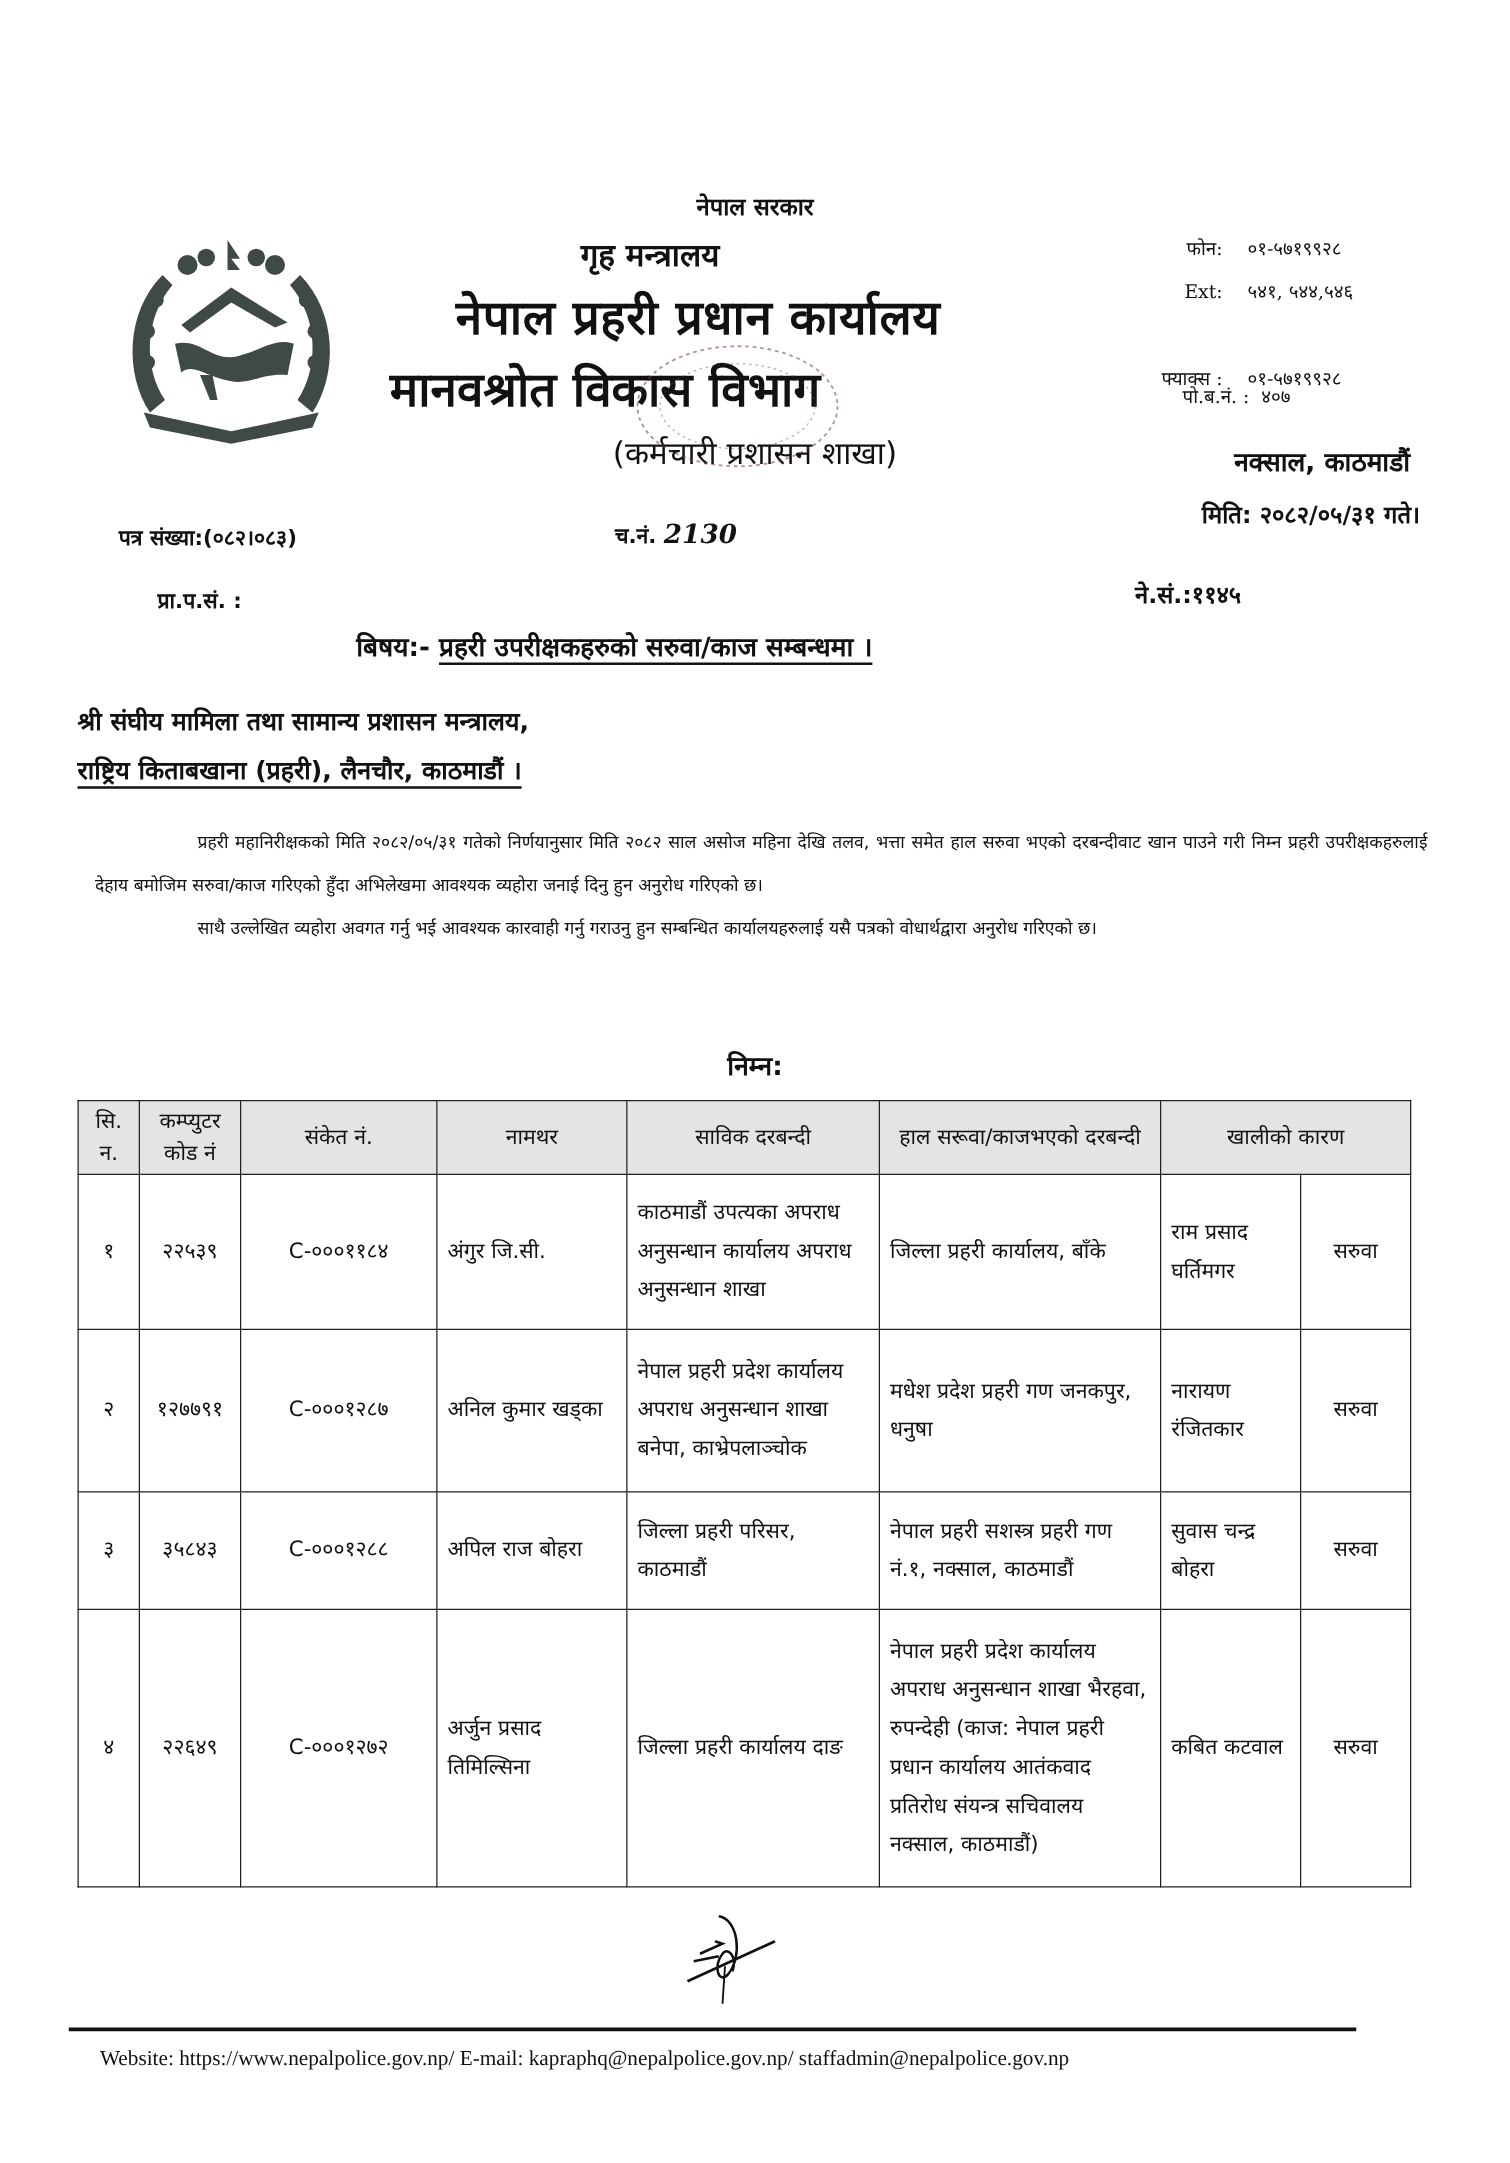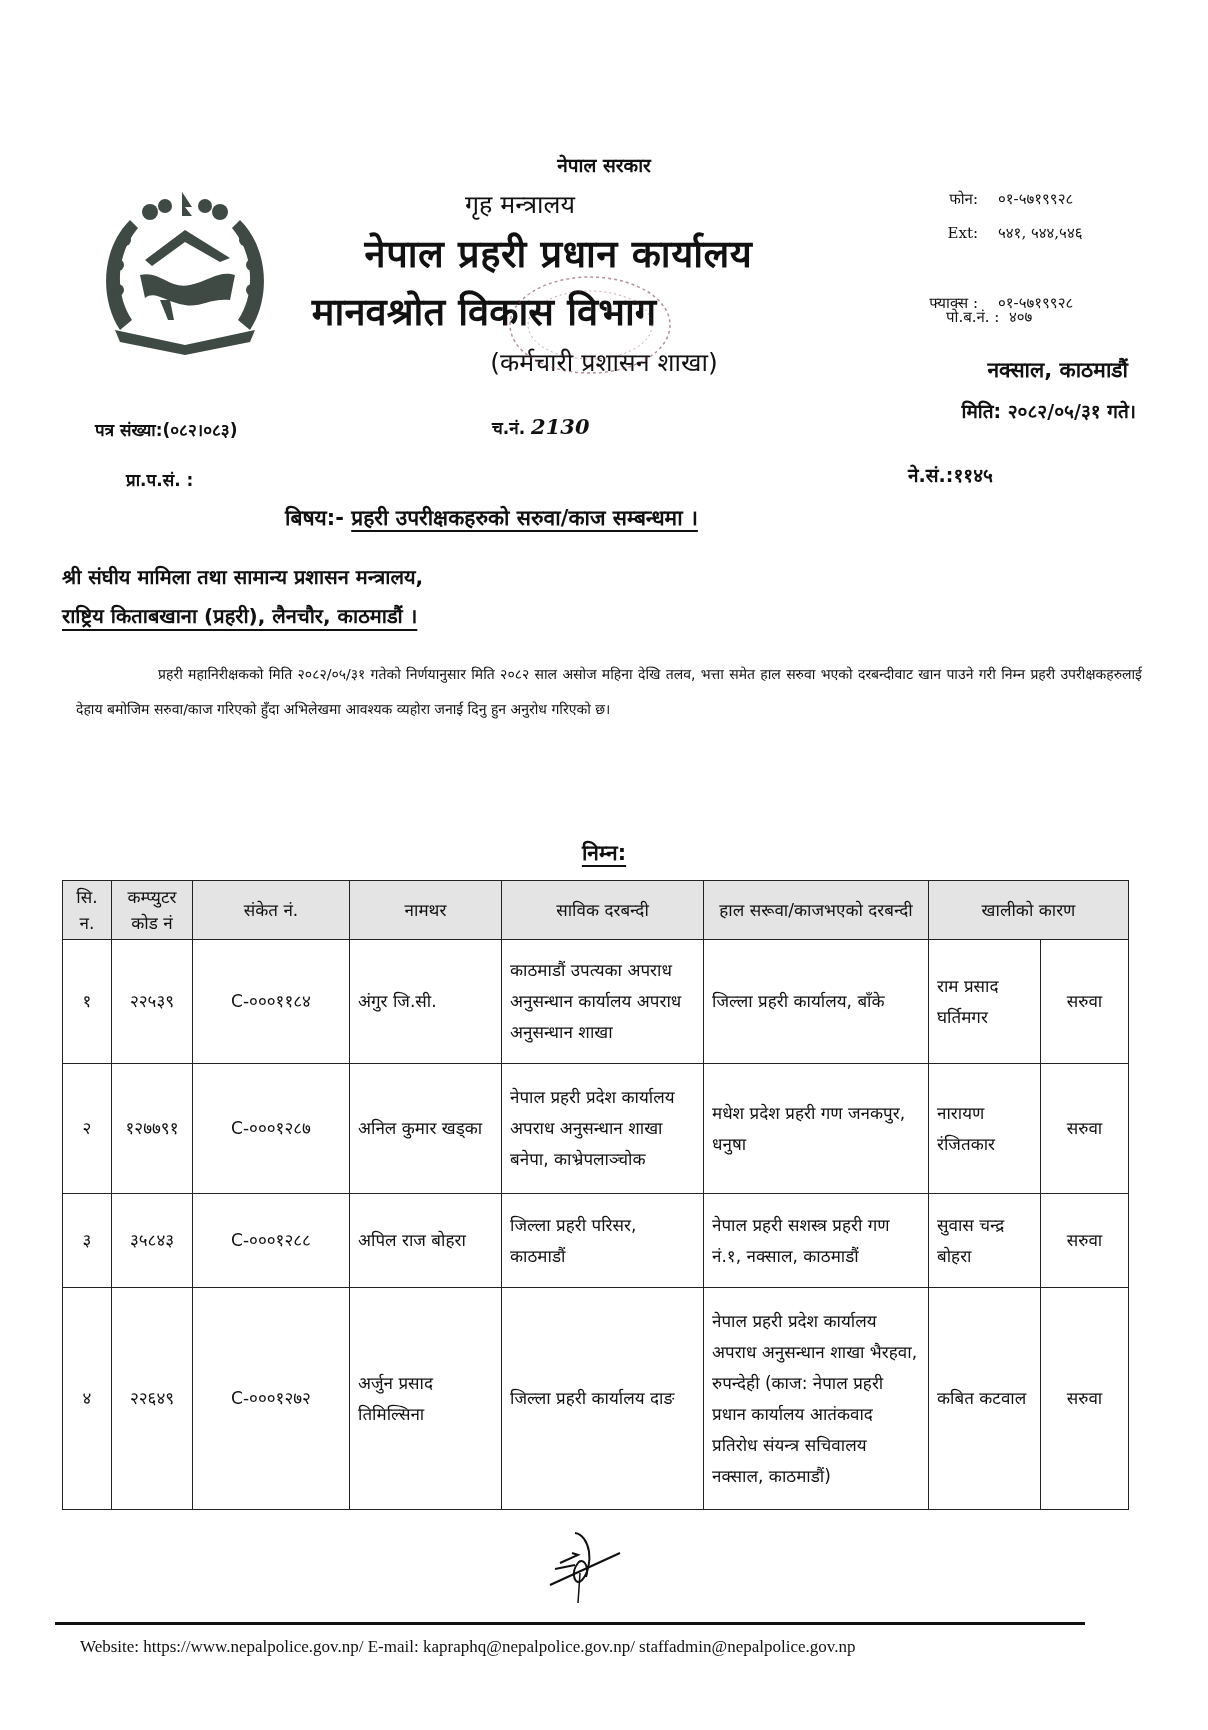--- a/index.html
+++ b/index.html
@@ -2,42 +2,42 @@
 <html><head>
 <meta charset="utf-8">
 <style>
   html, body { margin:0; padding:0; background:#ffffff; }
   body { width:1208px; height:1730px; position:relative; overflow:hidden;
          font-family:"DejaVu Sans", sans-serif; color:#111; }
   .abs { position:absolute; }
   .center { text-align:center; }
   .emblem { left:90px; top:180px; width:190px; height:190px; }
   .gov { left:0; width:1208px; top:152px; font-size:19px; font-weight:bold; }
-  .ministry { left:0; width:1040px; top:186px; font-size:25px; font-weight:normal; }
+  .ministry { left:0; width:1040px; top:186px; font-size:25px; font-weight:bold; }
   .office { left:0; width:1117px; top:226px; font-size:38px; font-weight:bold; letter-spacing:0.5px; }
   .dept { left:0; width:968px; top:284px; font-size:38px; font-weight:bold; }
   .branch { left:0; width:1208px; top:344px; font-size:25px; }
   .stamp { left:490px; top:270px; width:200px; height:120px; pointer-events:none; }
   .contact { left:900px; font-size:15px; font-family:"DejaVu Serif", serif; }
   .contact .lbl { display:inline-block; width:78px; text-align:right; margin-right:20px; }
   .addr-city { right:80px; top:355px; font-size:21px; font-weight:bold; }
   .date { right:72px; top:398px; font-size:19px; font-weight:bold; }
   .ns { left:908px; top:462px; font-size:19px; font-weight:bold; }
   .patra { left:95px; top:418px; font-size:17px; font-weight:bold; }
   .chana { left:492px; top:414px; font-size:17px; font-weight:bold; }
   .chana .hand { font-family:"DejaVu Serif", serif; font-style:italic; font-size:21px; font-weight:bold; }
   .prapa { left:95px; top:468px; font-size:17px; font-weight:bold;margin-left:31px; }
   .subject { left:285px; top:503px; font-size:21px; font-weight:bold; }
   .subject .u { text-decoration:underline; text-underline-offset:5px; }
   .to1 { left:62px; top:563px; font-size:20px; font-weight:bold; }
   .to2 { left:62px; top:602px; font-size:20px; font-weight:bold; text-decoration:underline; text-underline-offset:6px; }
   .body-text { left:62px; top:657px; width:1066px; font-size:14px; line-height:34.5px; text-align:justify;margin-left:14px; }
   .body-text p { margin:0; text-indent:82px; }
   .nimna { left:0; width:1208px; top:838px; font-size:21px; font-weight:bold; }
-  .nimna span { text-decoration:underline; text-underline-offset:5px; }
+  .nimna span { text-underline-offset:5px; }
   table.list { position:absolute; left:62px; top:880px; width:1066px; border-collapse:collapse;
                font-size:17px; table-layout:fixed; }
   table.list th, table.list td { border:1.5px solid #222; padding:2px 8px; vertical-align:middle; }
   table.list th { background:#e4e4e4; font-weight:normal; text-align:center; line-height:26px; height:54px; font-size:17px; }
   table.list td { line-height:31px; }
   td.c { text-align:center; }
   .sign { left:520px; top:1525px; width:120px; height:80px; }
   .rule { left:55px; top:1622px; width:1030px; height:3px; background:#111; }
   .footer { left:80px; top:1637px; font-size:17px; font-family:"Liberation Serif", serif; }
 </style>
@@ -107,20 +107,21 @@
 <div class="abs subject">
   <span>बिषय:-</span>
   <span class="u">प्रहरी उपरीक्षकहरुको सरुवा/काज सम्बन्धमा ।</span>
 </div>
 
 <div class="abs to1">श्री संघीय मामिला तथा सामान्य प्रशासन मन्त्रालय,</div>
 <div class="abs to2">राष्ट्रिय किताबखाना (प्रहरी), लैनचौर, काठमाडौं ।</div>
 
 <div class="abs body-text">
   <p>प्रहरी महानिरीक्षकको मिति २०८२/०५/३१ गतेको निर्णयानुसार मिति २०८२ साल असोज महिना देखि तलव, भत्ता समेत हाल सरुवा भएको दरबन्दीवाट खान पाउने गरी निम्न प्रहरी उपरीक्षकहरुलाई देहाय बमोजिम सरुवा/काज गरिएको हुँदा अभिलेखमा आवश्यक व्यहोरा जनाई दिनु हुन अनुरोध गरिएको छ।</p>
+  <p>साथै उल्लेखित व्यहोरा अवगत गर्नु भई आवश्यक कारवाही गर्नु गराउनु हुन सम्बन्धित कार्यालयहरुलाई यसै पत्रको वोधार्थद्वारा अनुरोध गरिएको छ।</p>
 </div>
 
 <div class="abs nimna center">
   <span>निम्न:</span>
 </div>
 
 <table class="list">
   <colgroup>
     <col style="width:49px">
       <col style="width:81px">

